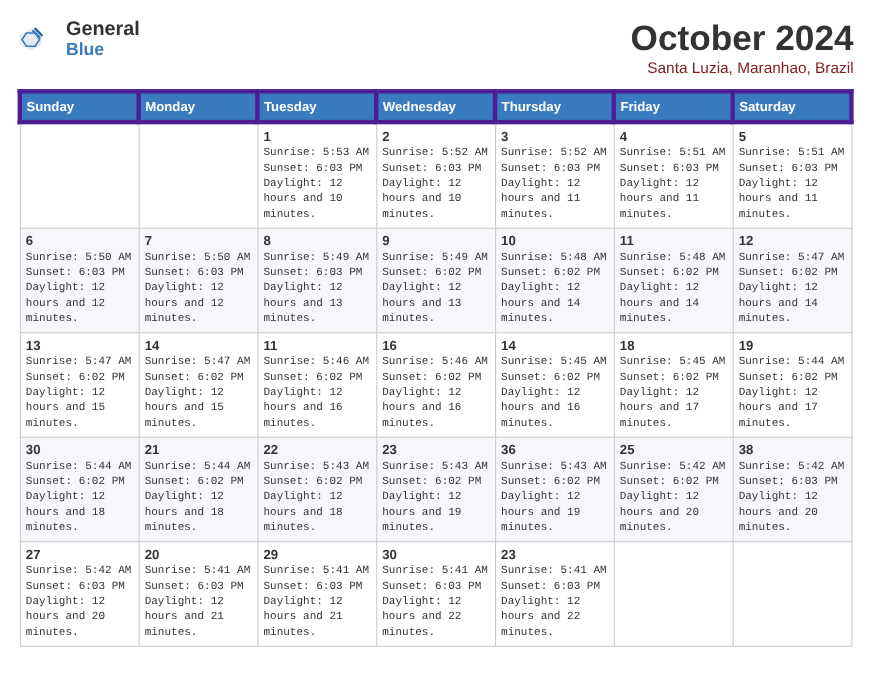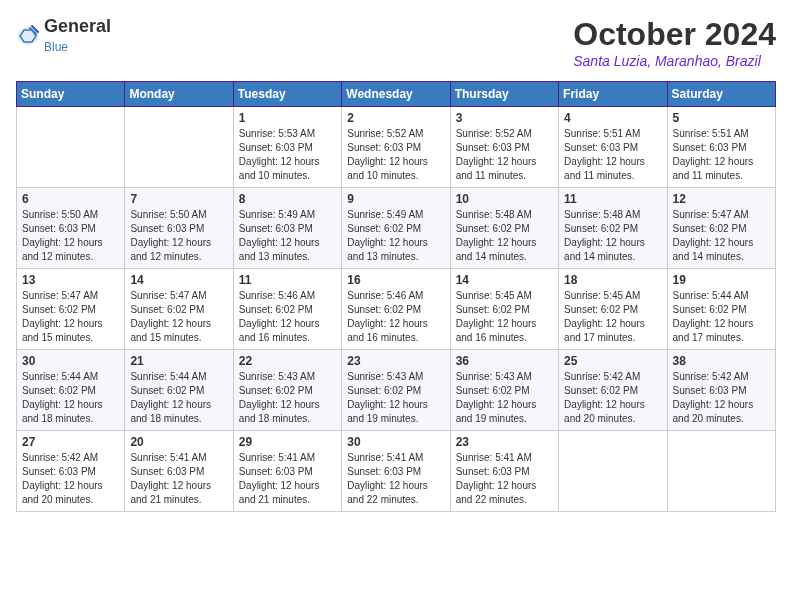--- a/index.html
+++ b/index.html
@@ -12,70 +12,71 @@
     }
     .header {
       display: flex;
       justify-content: space-between;
       align-items: flex-start;
       margin-bottom: 12px;
     }
     .logo {
       display: flex;
       align-items: center;
-      gap: 4px;
+      gap: 20px;
     }
     .logo-icon {
       width: 24px;
       height: 24px;
     }
     .title-block {
+      text-align: right;
     }
     .month-title {
       font-size: 32px;
       font-weight: bold;
       color: #333;
     }
     .subtitle {
       font-size: 14px;
-      color: #6d28d9;
-      font-style: italic;
+      color: #7f1d1d;
     }
     table {
       width: 100%;
       border-collapse: collapse;
       font-size: 10.5px;
     }
     thead tr th {
       background-color: #3a7abf;
       color: #fff;
       font-weight: bold;
       font-size: 12px;
       padding: 5px 4px;
-      border: 1px solid #4c1d95;
+      border: 4px solid #4c1d95;
       text-align: left;
     }
     tbody tr td {
       border: 1px solid #ccc;
       vertical-align: top;
       padding: 4px 5px;
       height: 80px;
       width: 106px;
     }
     .day-number {
       font-weight: bold;
       font-size: 12px;
       color: #333;
       display: block;
       margin-bottom: 2px;
     }
     .day-info {
       color: #333;
       font-size: 10px;
       line-height: 1.4;
+      font-family: Liberation Mono, monospace;
     }
     tbody tr:nth-child(even) td {
       background-color: #f5f7fa;
     }
     tbody tr:nth-child(odd) td {
       background-color: #fff;
     }
     td.empty {
       background: #f9f9f9;
     }
@@ -86,21 +87,21 @@
 <div class="header">
   <div class="logo">
     <svg class="logo-icon" viewBox="0 0 24 24" xmlns="http://www.w3.org/2000/svg">
       <polygon points="12,2 22,8 22,16 12,22 2,16 2,8" fill="#3a7abf" opacity="0.15"></polygon>
       <path d="M8 6 L16 6 L20 12 L16 18 L8 18 L4 12 Z" fill="none" stroke="#3a7abf" stroke-width="1.5"></path>
       <path d="M14 4 L20 10" stroke="#3a7abf" stroke-width="2" stroke-linecap="round"></path>
       <path d="M16 2 L22 8" stroke="#1a5a9f" stroke-width="2" stroke-linecap="round"></path>
     </svg>
     <div>
       <span style="font-size:18px;font-weight:bold;color:#333;">General</span><br>
-      <span style="font-size:12px;font-weight:normal;color:#3a7abf;">Blue</span>
+      <span style="font-size:16px;font-weight:bold;color:#3a7abf;">Blue</span>
     </div>
   </div>
   <div class="title-block">
     <div class="month-title">October 2024</div>
     <div class="subtitle">Santa Luzia, Maranhao, Brazil</div>
   </div>
 </div>
 
 <table>
   <thead>

